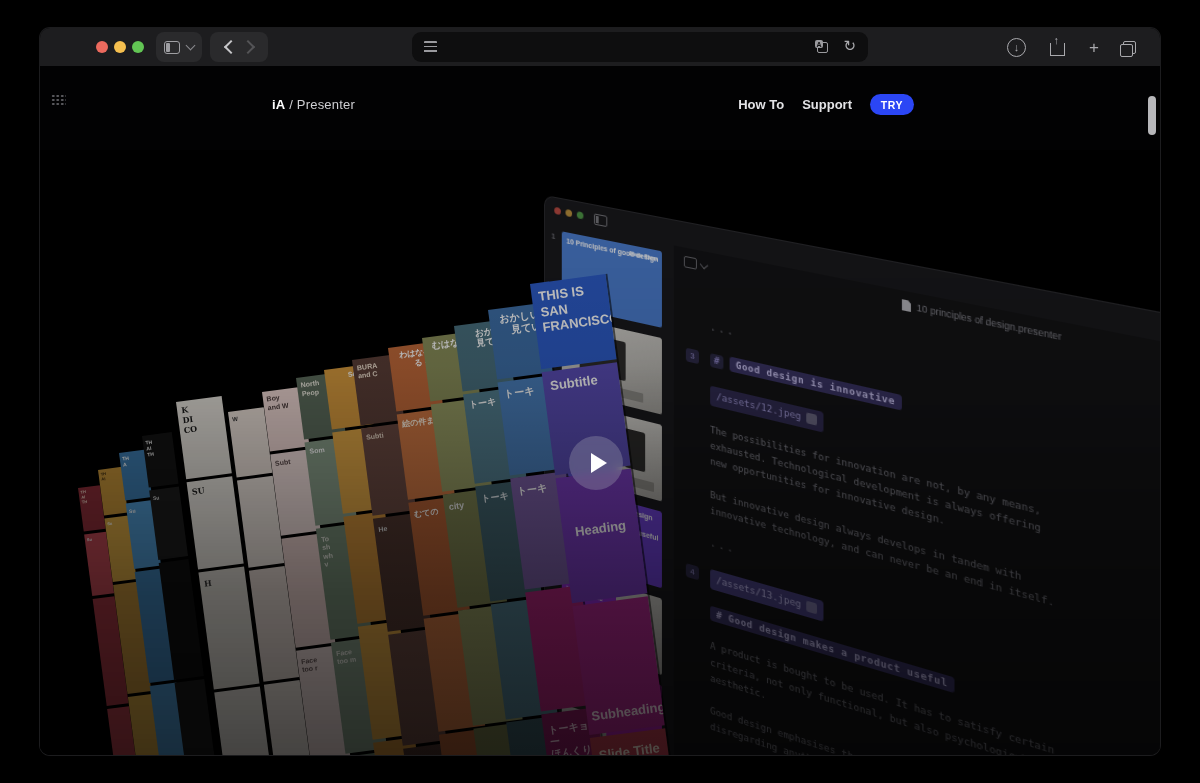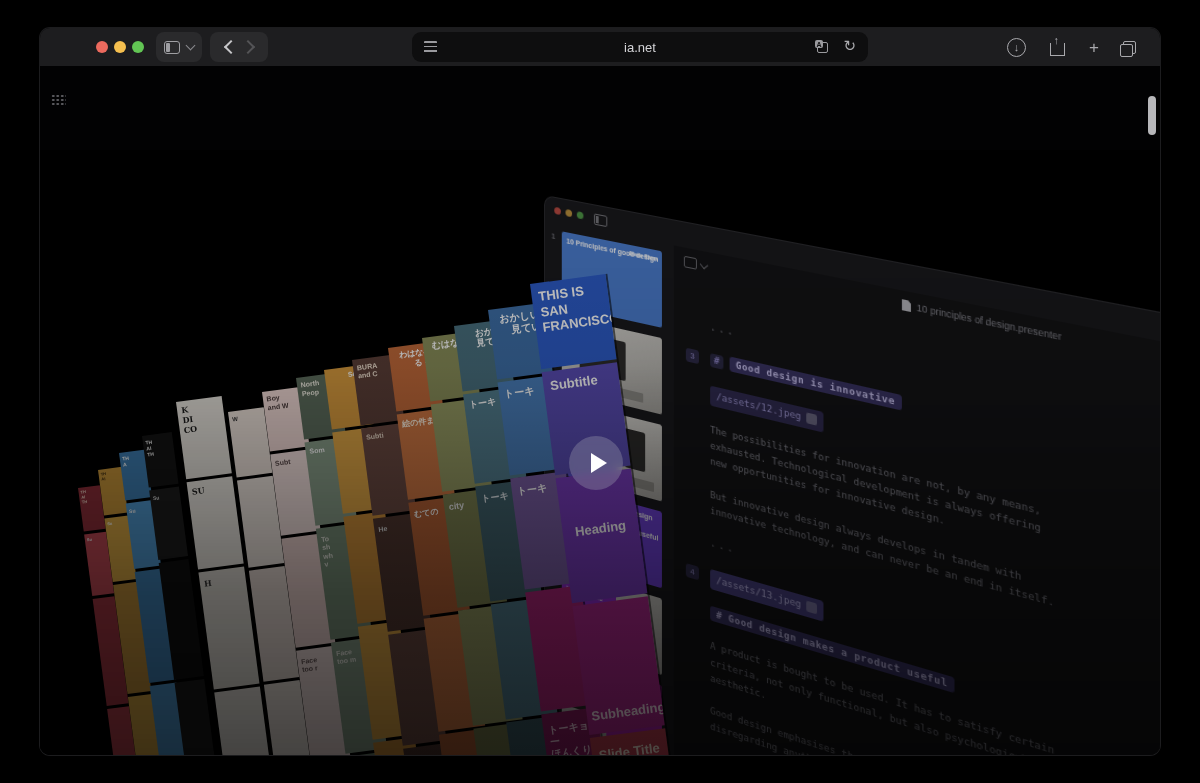--- a/index.html
+++ b/index.html
@@ -115,34 +115,41 @@
     <div class="tbtn sbgrp">
       <span class="sb-icon"></span>
       <span class="chev-d"></span>
     </div>
     <div class="tbtn navgrp">
       <span class="chev-l"></span>
       <span class="chev-r"></span>
     </div>
     <div class="urlbar">
       <span class="reader-icon"></span>
-      <span class="url-text">ia.net</span>
       <span class="trans-icon"></span>
       <span class="reload-icon">↻</span>
     </div>
     <div class="rgrp">
       <span class="dl-icon">↓</span>
       <span class="share-icon"></span>
       <span class="plus-icon">+</span>
       <span class="tabs-icon"></span>
     </div>
   </div>
 
   <div class="page">
     <div class="grid-icon"></div>
+    <div class="sitenav">
+      <div class="brand"><b>iA</b><span> / Presenter</span></div>
+      <div class="navlinks">
+        <span class="navlink">How To</span>
+        <span class="navlink">Support</span>
+        <span class="trybtn" style="background: rgb(43, 70, 245);">TRY</span>
+      </div>
+    </div>
     <div class="scrollthumb"></div>
 
     <div class="hero">
       <div id="decks">
           <div class="deck" style="left: 38px; top: 338px; width: 22px; z-index: 1; font-size: 4px;">
             <div class="slide pos-tl" style="height: 44px; background: rgb(143, 47, 58);">
               <span style="color: rgb(242, 217, 201);">TH
 AI
 TH</span>
             </div>

